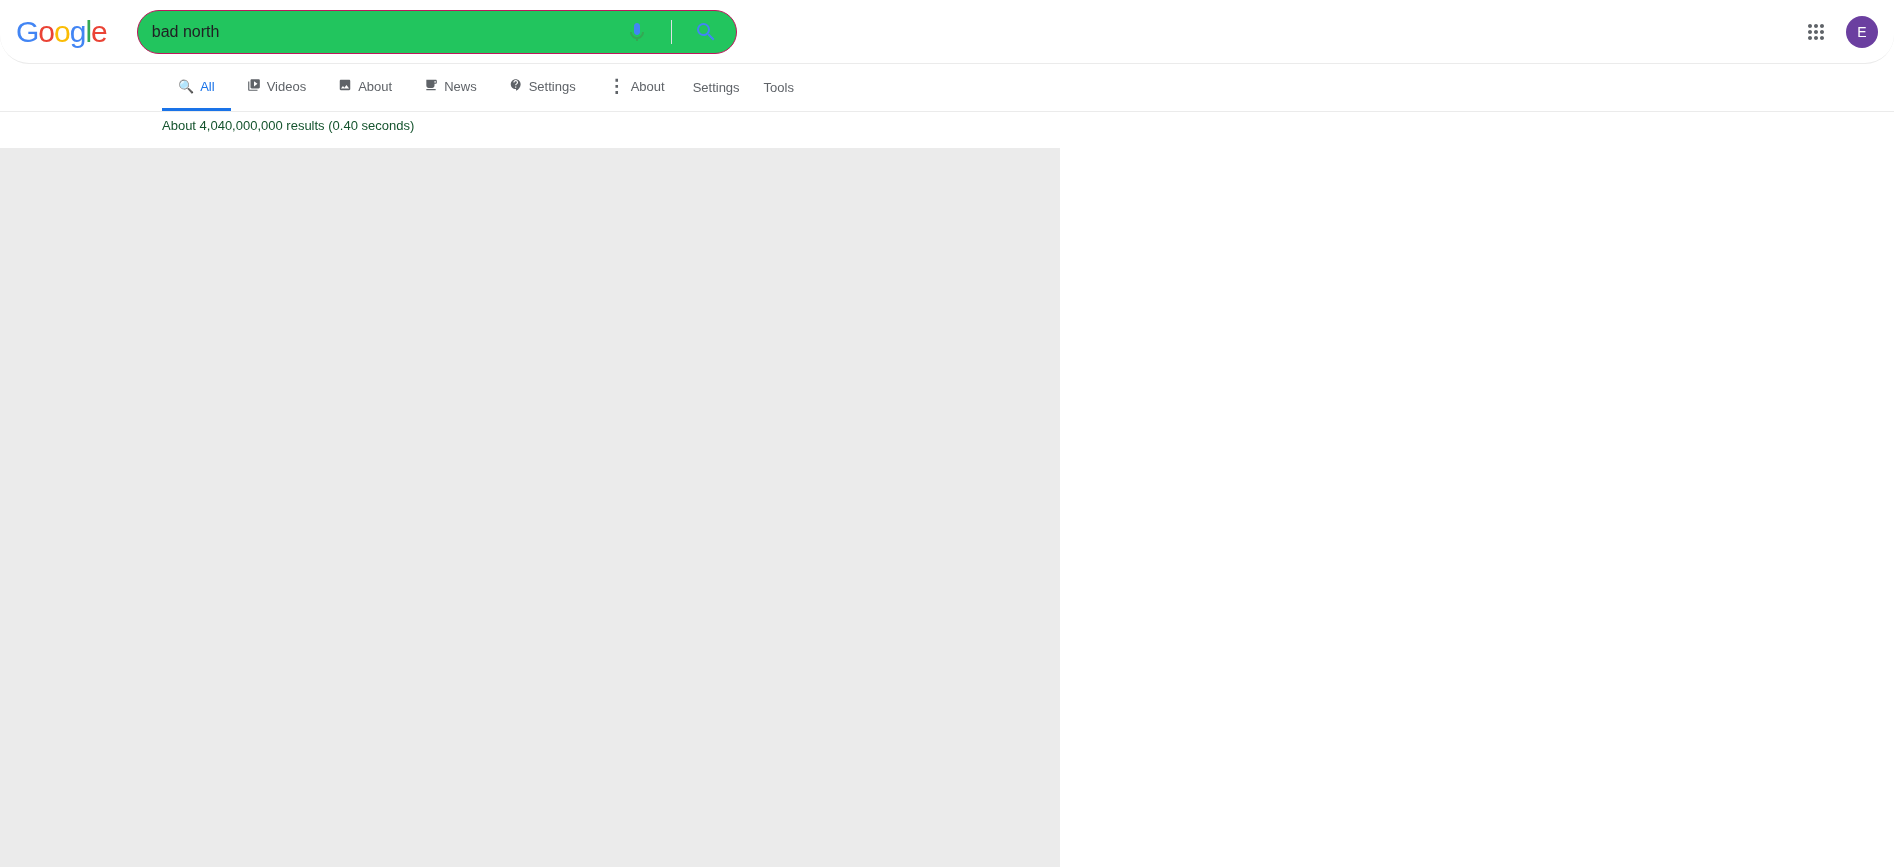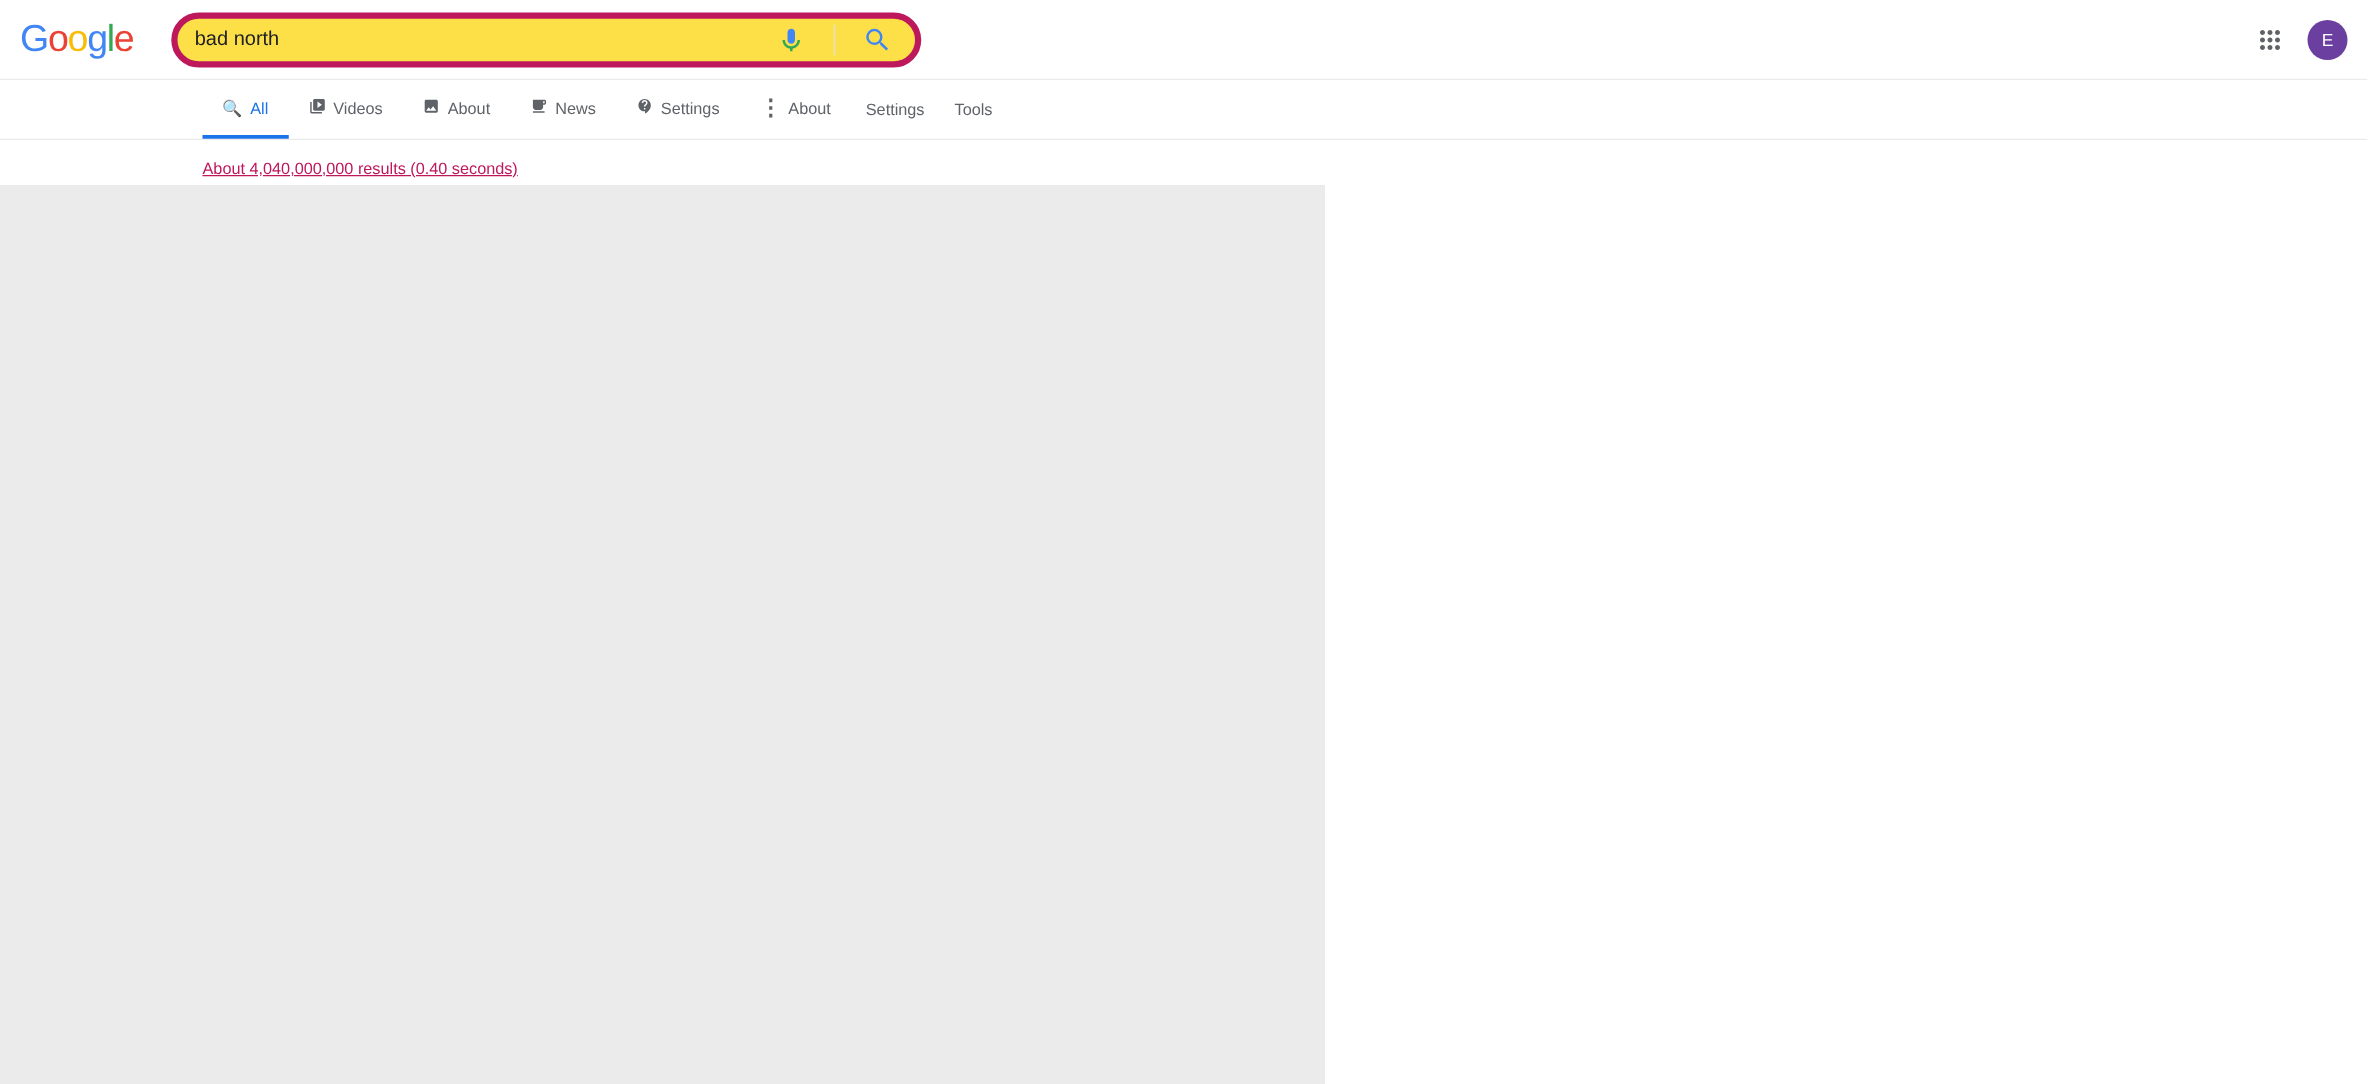--- a/index.html
+++ b/index.html
@@ -6,45 +6,46 @@
     body { font-family: arial, sans-serif; background: #fff; color: #202124; font-size: 14px; }
 
     
     #header {
       display: flex;
       align-items: center;
       padding: 8px 16px;
       border-bottom: 1px solid #ebebeb;
       position: relative;
       height: 64px;
+      border-radius: 29px;
     }
 
     #logo-area {
       display: flex;
       align-items: center;
       margin-right: 20px;
     }
 
     #search-bar-container {
       display: flex;
       align-items: center;
       flex: 1;
       max-width: 600px;
       margin-left: 10px;
     }
 
     #search-form {
       display: flex;
       align-items: center;
       width: 100%;
-      border: 5px solid #be185d;
+      border: 1px solid #be185d;
       border-radius: 24px;
       padding: 0 14px;
       height: 44px;
-      background: #fde047;
+      background: #22c55e;
       box-shadow: none;
     }
 
     #search-input {
       flex: 1;
       border: none;
       outline: none;
       font-size: 16px;
       color: #202124;
       background: transparent;
@@ -147,25 +148,24 @@
     .nav-more {
       display: flex;
       align-items: center;
       gap: 4px;
     }
 
     
     #results-header {
       padding: 6px 0 6px 162px;
       font-size: 13px;
-      color: #be185d;
+      color: #14532d;
       height: 36px;
       display: flex;
-      align-items: flex-end;
-      text-decoration: underline;
+      align-items: flex-start;
     }
 
     #main-content {
       display: flex;
     }
 
     #results-area {
       width: 1060px;
       background: #ebebeb;
       min-height: 720px;

